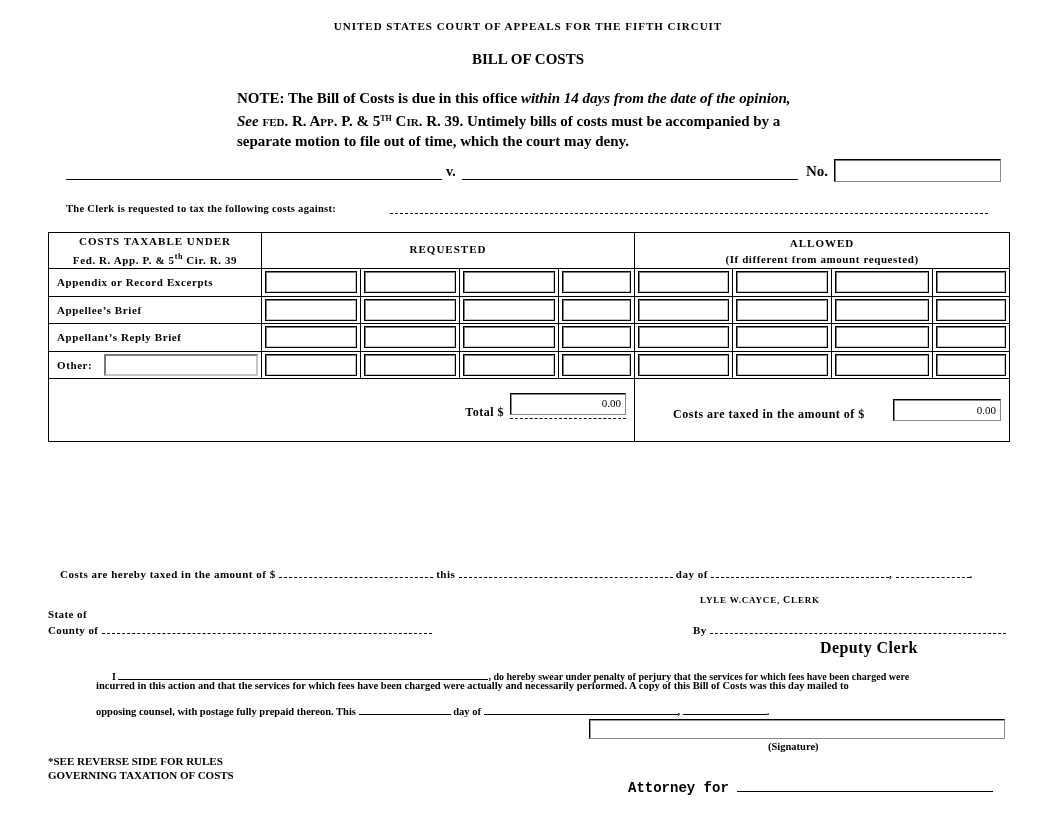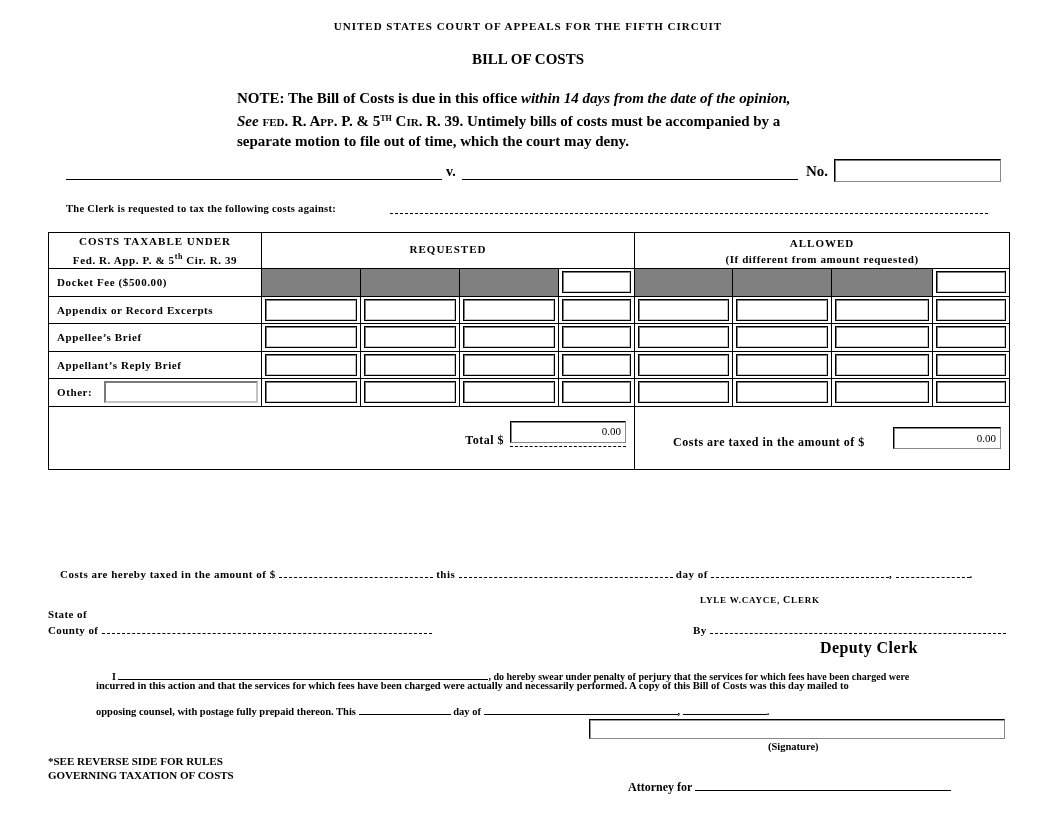--- a/index.html
+++ b/index.html
@@ -51,21 +51,21 @@
   .by-label { left: 693px; top: 624px; font-size: 11px; letter-spacing: 0.4px; }
   .deputy { left: 820px; top: 639px; font-size: 16px; letter-spacing: 0.4px; text-align: right; }
 
   .swear1 { left: 112px; top: 670px; font-size: 10px; text-align: center; }
   .swear2 { left: 96px; top: 680px; font-size: 10.5px; }
   .swear3 { left: 96px; top: 705px; font-size: 10.5px; }
   .sig-box { left: 589px; top: 719px; width: 416px; height: 20px; border: 1px solid #000; border-right-color: #888; border-bottom-color: #888; box-shadow: inset 1px 1px 0 #999; }
   .sig-label { left: 768px; top: 741px; font-size: 10.5px; }
   .see-rev1 { left: 48px; top: 755px; font-size: 11px; }
   .see-rev2 { left: 48px; top: 769px; font-size: 11px; }
-  .attorney { left: 628px; top: 780px; font-size: 12px; }
+  .attorney { left: 628px; top: 780px; font-size: 14px; font-family: Liberation Mono, monospace; }
 </style>
 </head>
 <body>
 
 <div class="abs court">UNITED STATES COURT OF APPEALS FOR THE FIFTH CIRCUIT</div>
 <div class="abs title">BILL OF COSTS</div>
 
 <div class="abs note">
   <span>NOTE: The Bill of Costs is due in this office </span><i>within 14 days from the date of the opinion, See</i> <span class="sc">FED</span><span>. R. A</span><span class="sc">PP</span><span>. P. &amp; 5</span><span class="sup">TH</span><span> C</span><span class="sc">IR</span><span>. R. 39. Untimely bills of costs must be accompanied by a separate motion to file out of time, which the court may deny.</span>
 </div>
@@ -97,35 +97,20 @@
       <div>COSTS TAXABLE UNDER</div>
       <div class="sub"><span>Fed. R. App. P. &amp; 5</span><span class="sup">th</span><span> Cir. R. 39</span></div>
     </th>
     <th class="hdr1" colspan="4" style="vertical-align:top;padding-top:8px;">REQUESTED</th>
     <th class="hdr1" colspan="4">
       <div>ALLOWED</div>
       <div class="sub">(If different from amount requested)</div>
     </th>
   </tr>
   <tr class="row">
-    <td class="label">Docket Fee ($500.00)</td>
-    <td class="gray"></td>
-    <td class="gray"></td>
-    <td class="gray"></td>
-    <td>
-          <span class="field"></span>
-        </td>
-    <td class="gray"></td>
-    <td class="gray"></td>
-    <td class="gray"></td>
-    <td>
-          <span class="field"></span>
-        </td>
-  </tr>
-  <tr class="row">
     <td class="label">Appendix or Record Excerpts</td>
     <td>
           <span class="field"></span>
         </td>
     <td>
           <span class="field"></span>
         </td>
     <td>
           <span class="field"></span>
         </td>

